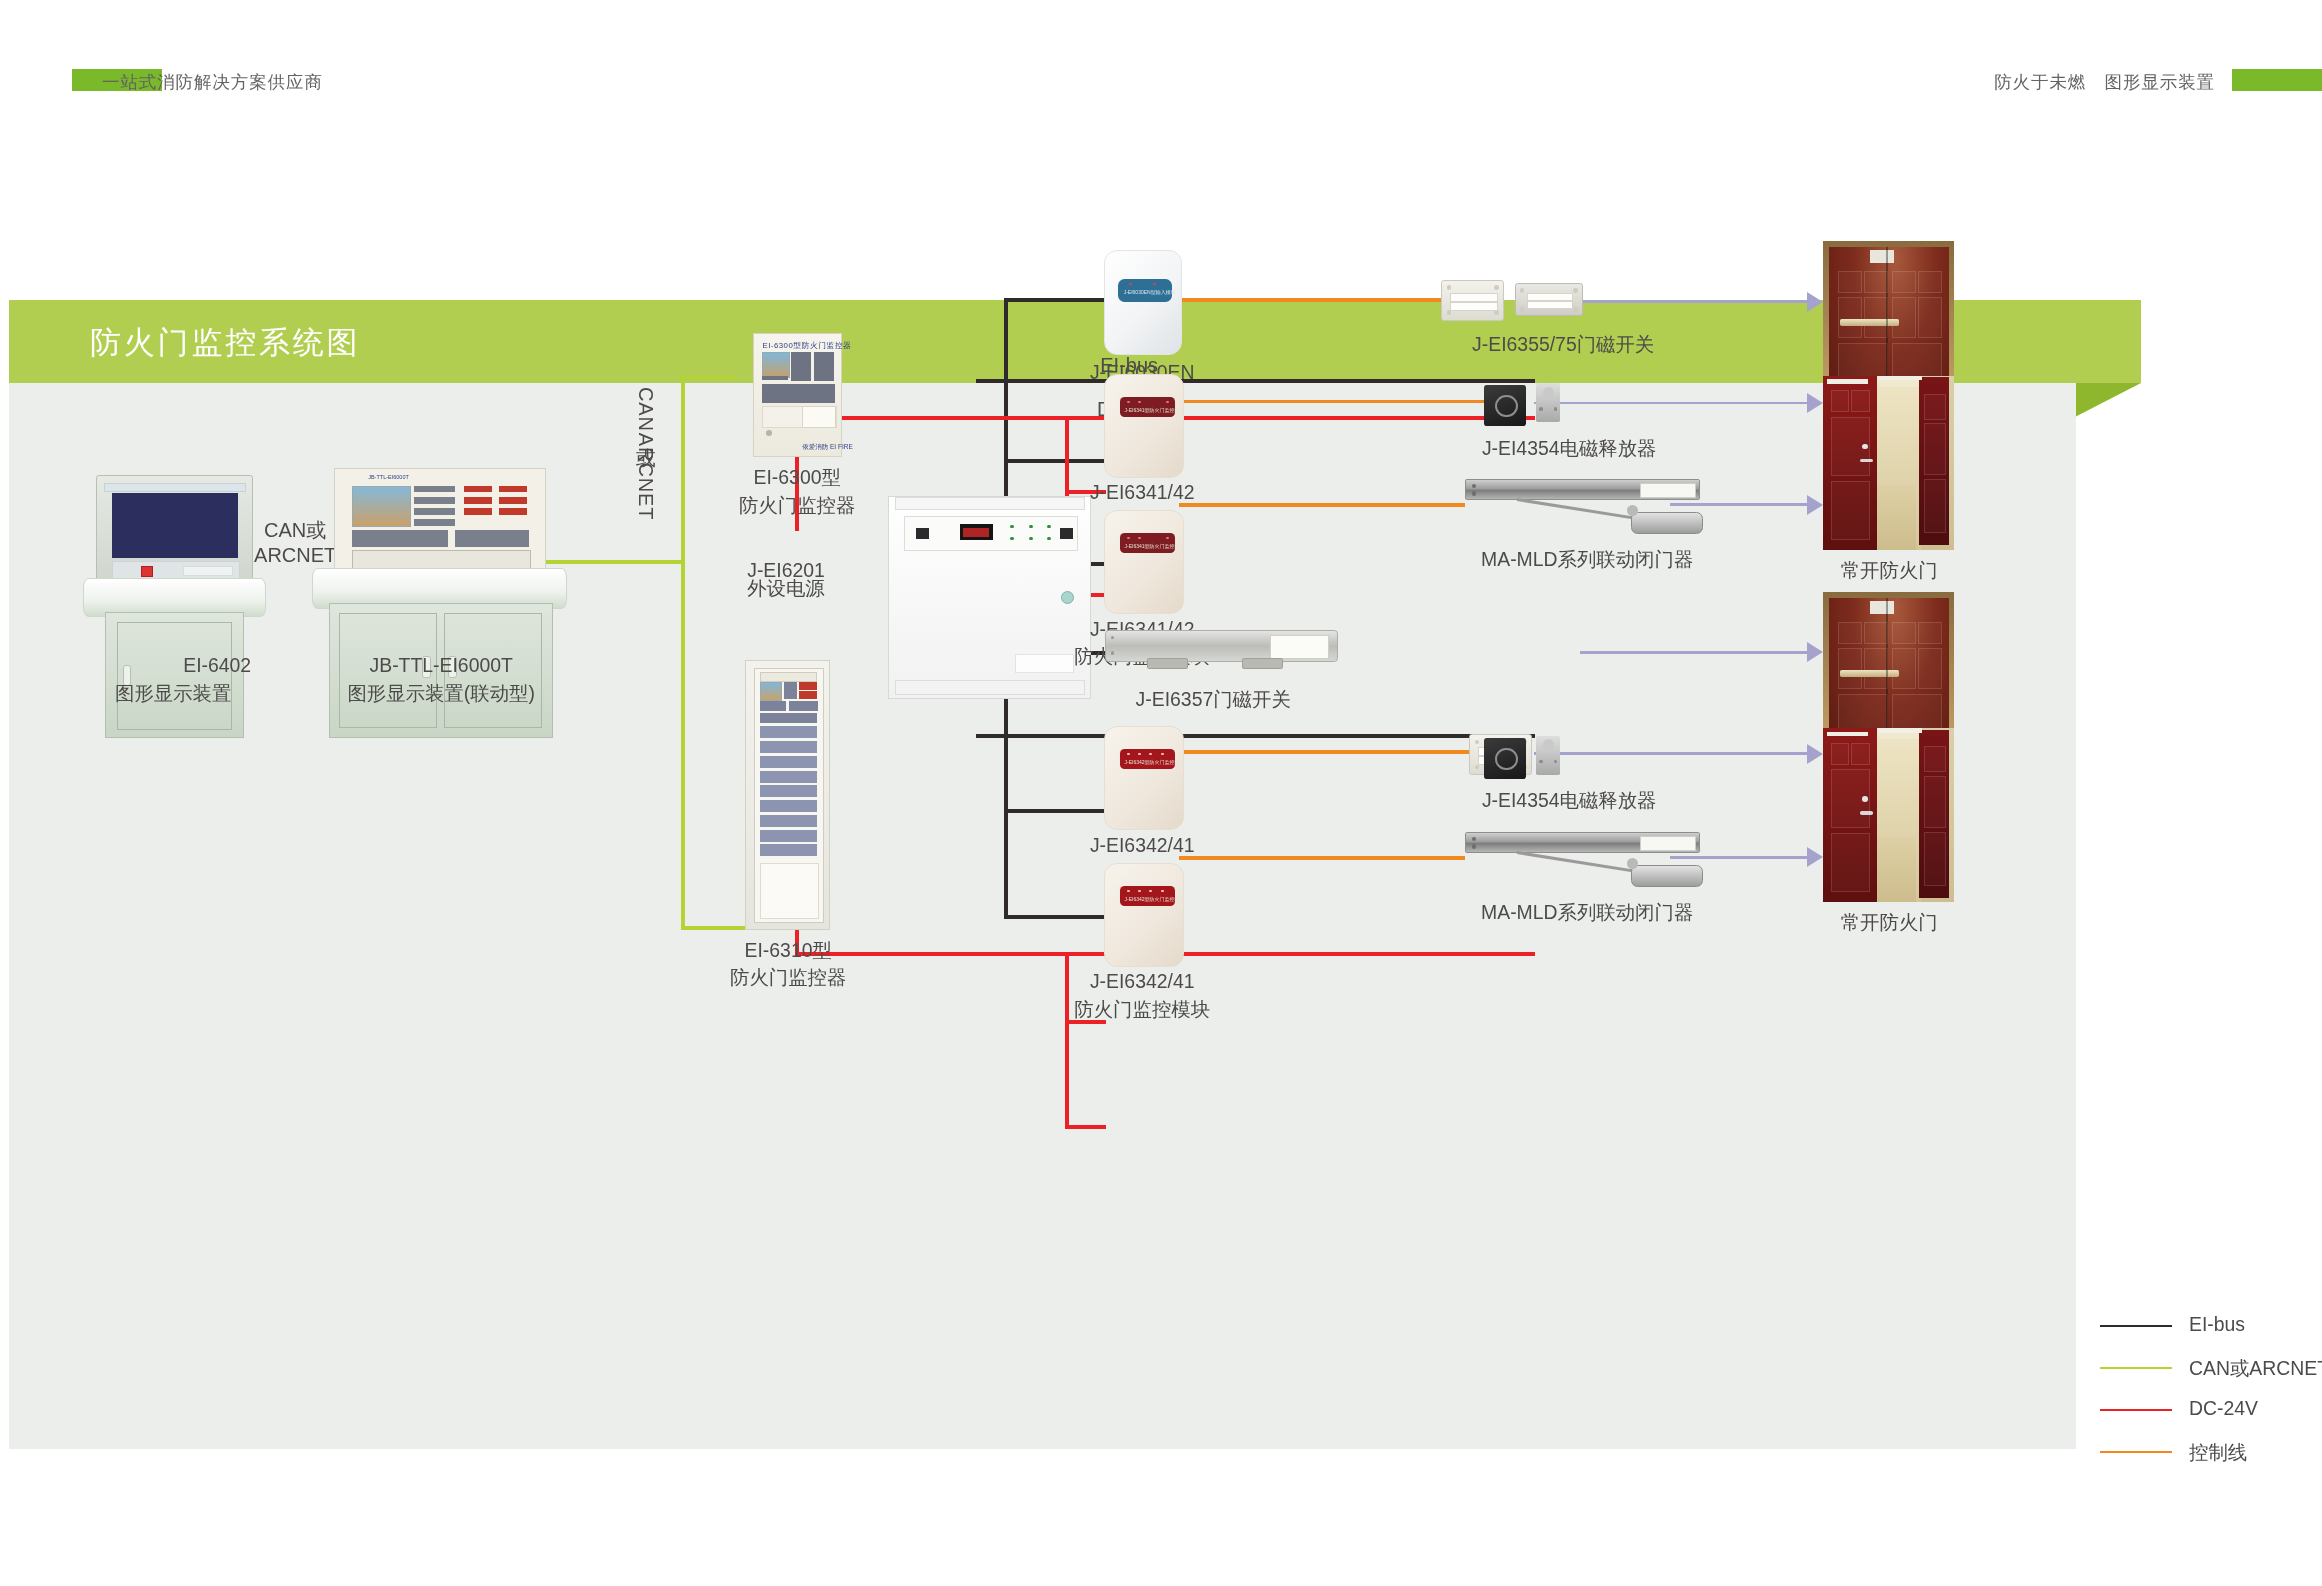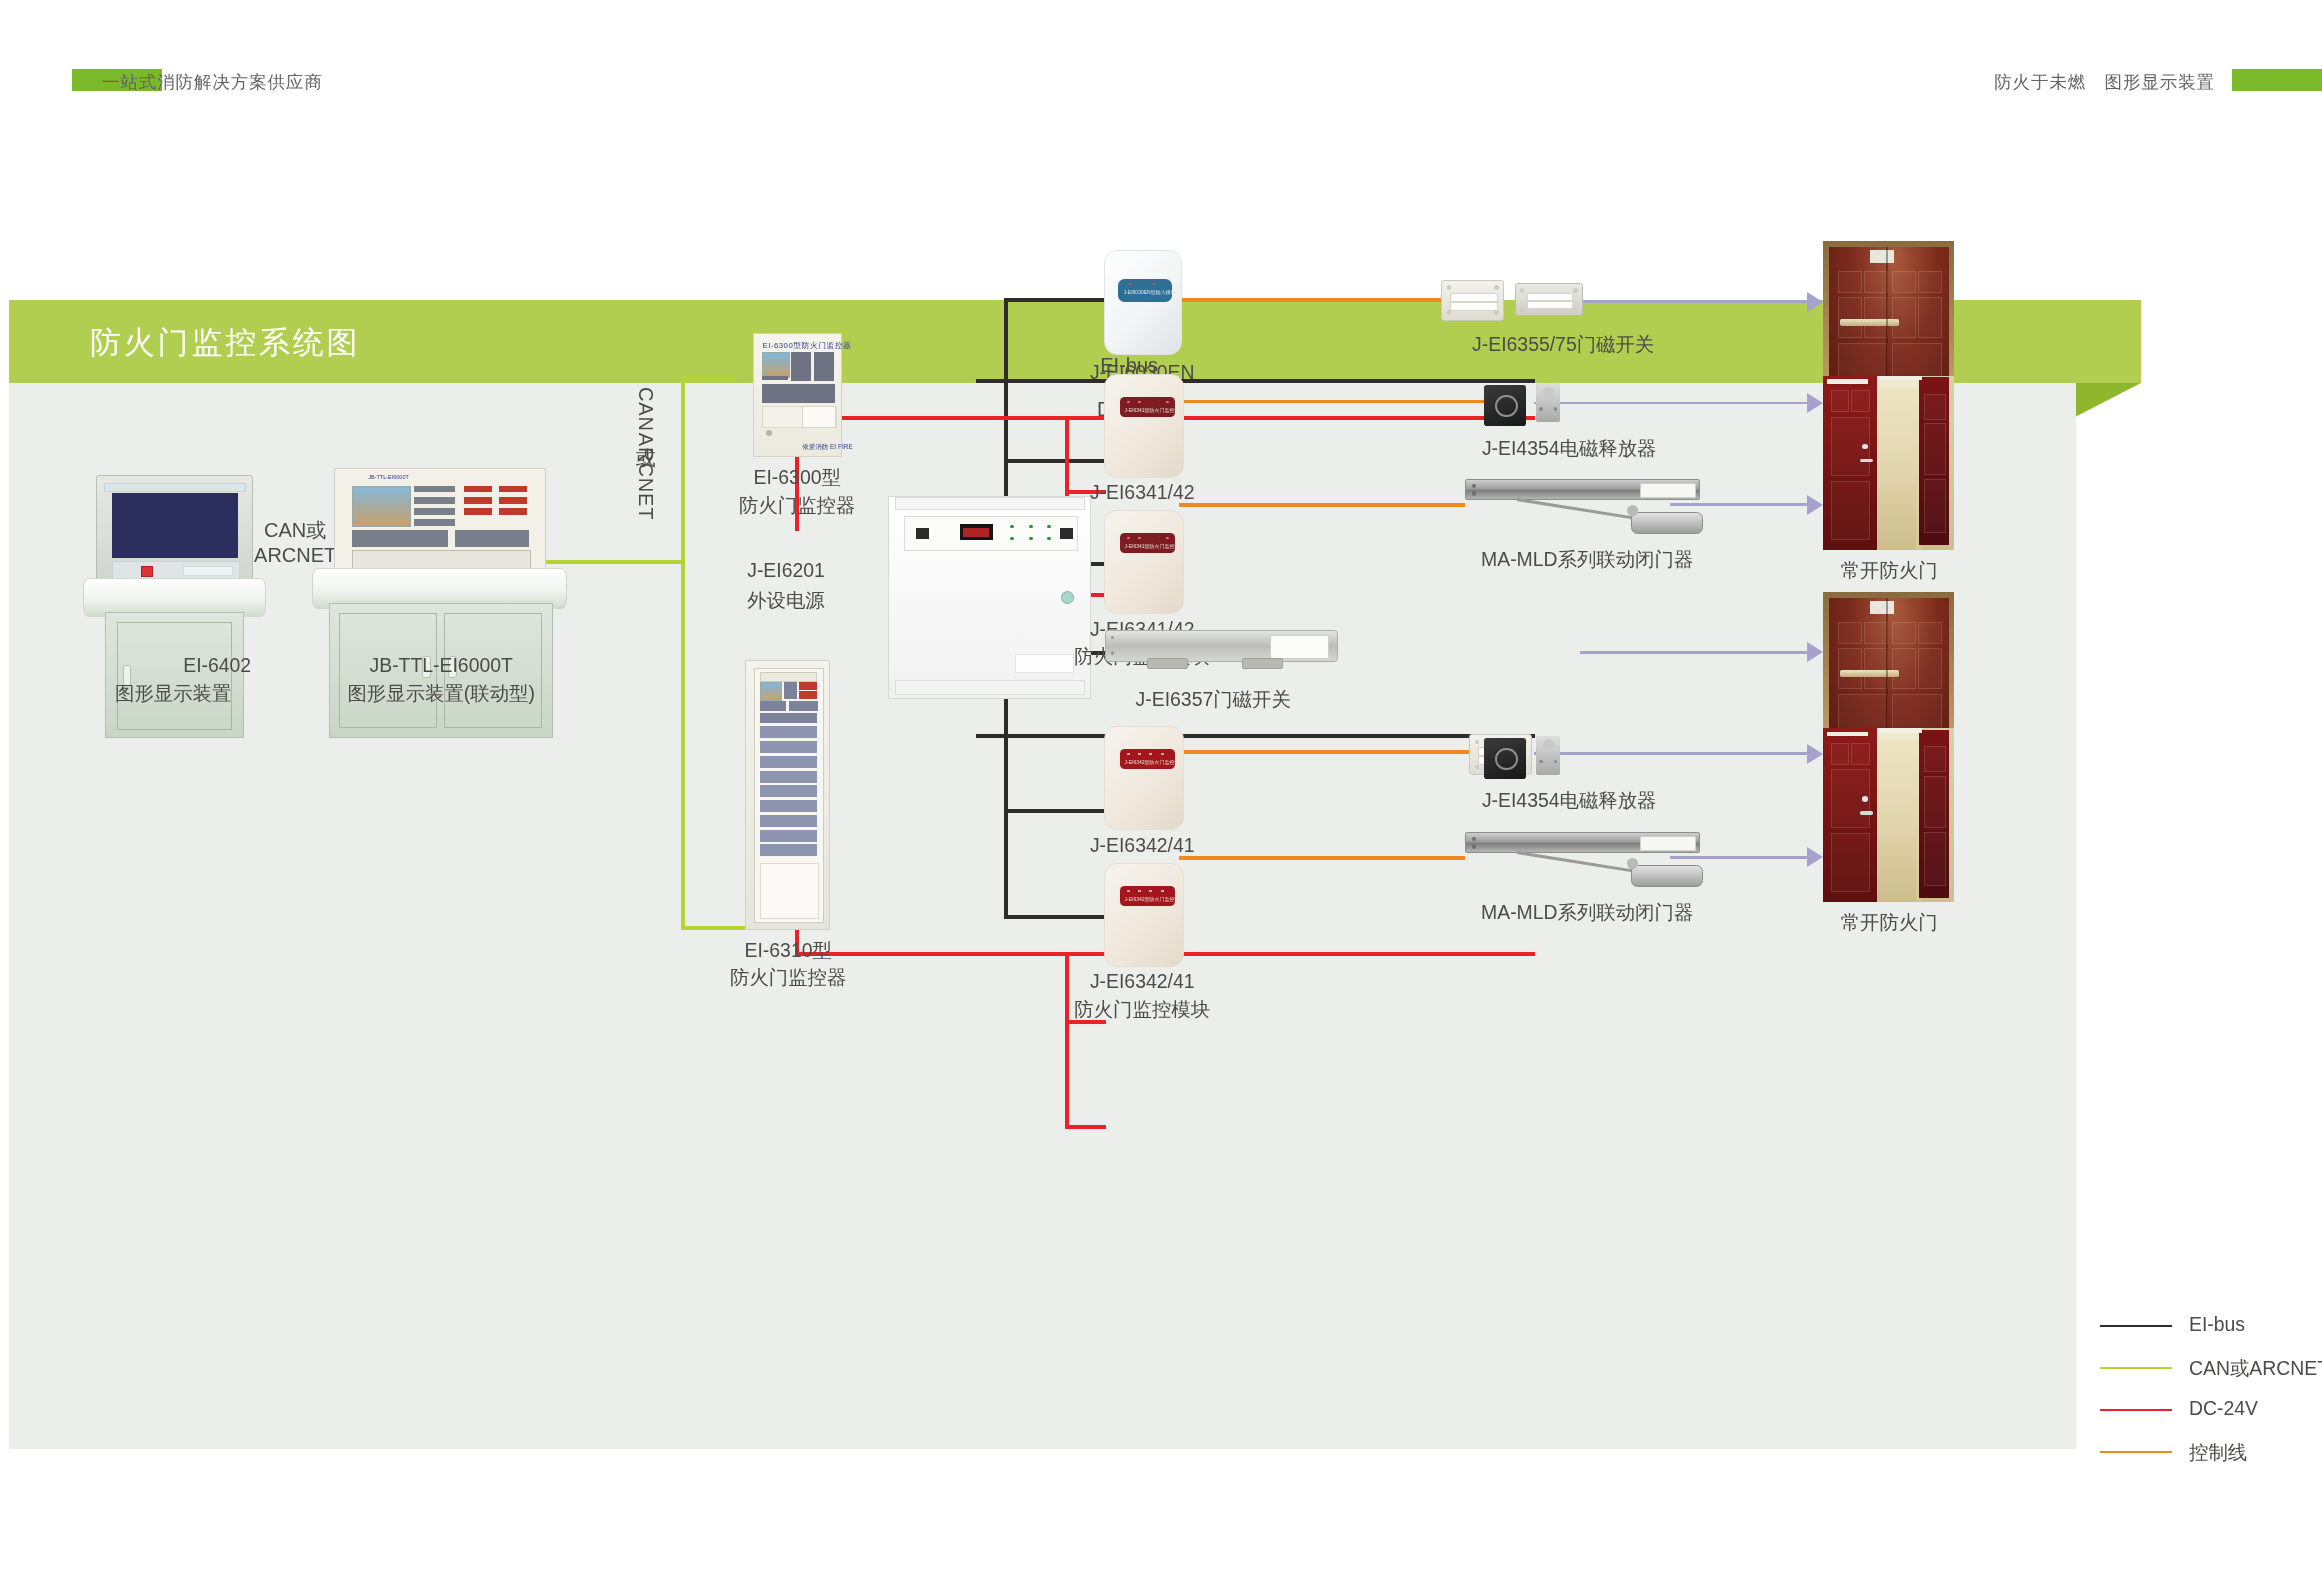--- a/index.html
+++ b/index.html
@@ -277,21 +277,21 @@
       <div class="psu-led" style="left:105px;top:20px;width:3.7px;height:3.7px;"></div>
       <div class="psu-led" style="left:124px;top:20px;width:3.7px;height:3.7px;"></div>
       <div class="psu-led" style="left:142px;top:20px;width:3.7px;height:3.7px;"></div>
       <div style="position:absolute;left:155px;top:11px;width:13px;height:11px;background:#2b2b2b;"></div>
     </div>
     <div style="position:absolute;left:172px;top:94px;width:11px;height:11px;background:#a9d5cf;border:0.9px solid #84b0aa;border-radius:50%;"></div>
     <div style="position:absolute;left:126px;top:157px;width:57px;height:16.6px;background:#fdfdfd;border:0.9px solid #e3e3e3;"></div>
     <div style="position:absolute;left:5.5px;top:183px;right:5.5px;height:13px;background:#f2f3f2;border:0.9px solid #dcdedc;"></div>
   </div>
   <div class="lbl lbl-21" style="left:738px;top:148px;margin-top:26px;">J-EI6201</div>
-  <div class="lbl lbl-21" style="left:738px;top:204px;">外设电源</div>
+  <div class="lbl lbl-21" style="left:738px;top:192px;">外设电源</div>
 
   <div class="rack" style="left:736px;top:277px;width:83px;height:268px;">
     <div class="rack-in" style="left:7.4px;top:7.4px;width:68px;height:253px;">
       <div style="position:absolute;left:5.5px;top:2.8px;right:5.5px;height:7.4px;background:#eceadf;border:0.9px solid #cfcdc2;"></div>
       <div style="position:absolute;left:5.5px;top:13px;width:20px;height:16.6px;background:linear-gradient(180deg,#80b7dd,#c8a26d);border:0.9px solid #9aa;"></div>
       <div style="position:absolute;left:29px;top:13px;width:13px;height:16.6px;background:#7c829a;"></div>
       <div style="position:absolute;left:44px;top:13px;width:18.5px;height:7.4px;background:#c0392b;"></div>
       <div style="position:absolute;left:44px;top:22px;width:18.5px;height:7.4px;background:#c0392b;"></div>
       <div style="position:absolute;left:5.5px;top:32px;width:26px;height:9.2px;background:#7c829a;"></div>
       <div style="position:absolute;left:34px;top:32px;width:29px;height:9.2px;background:#7c829a;"></div>

